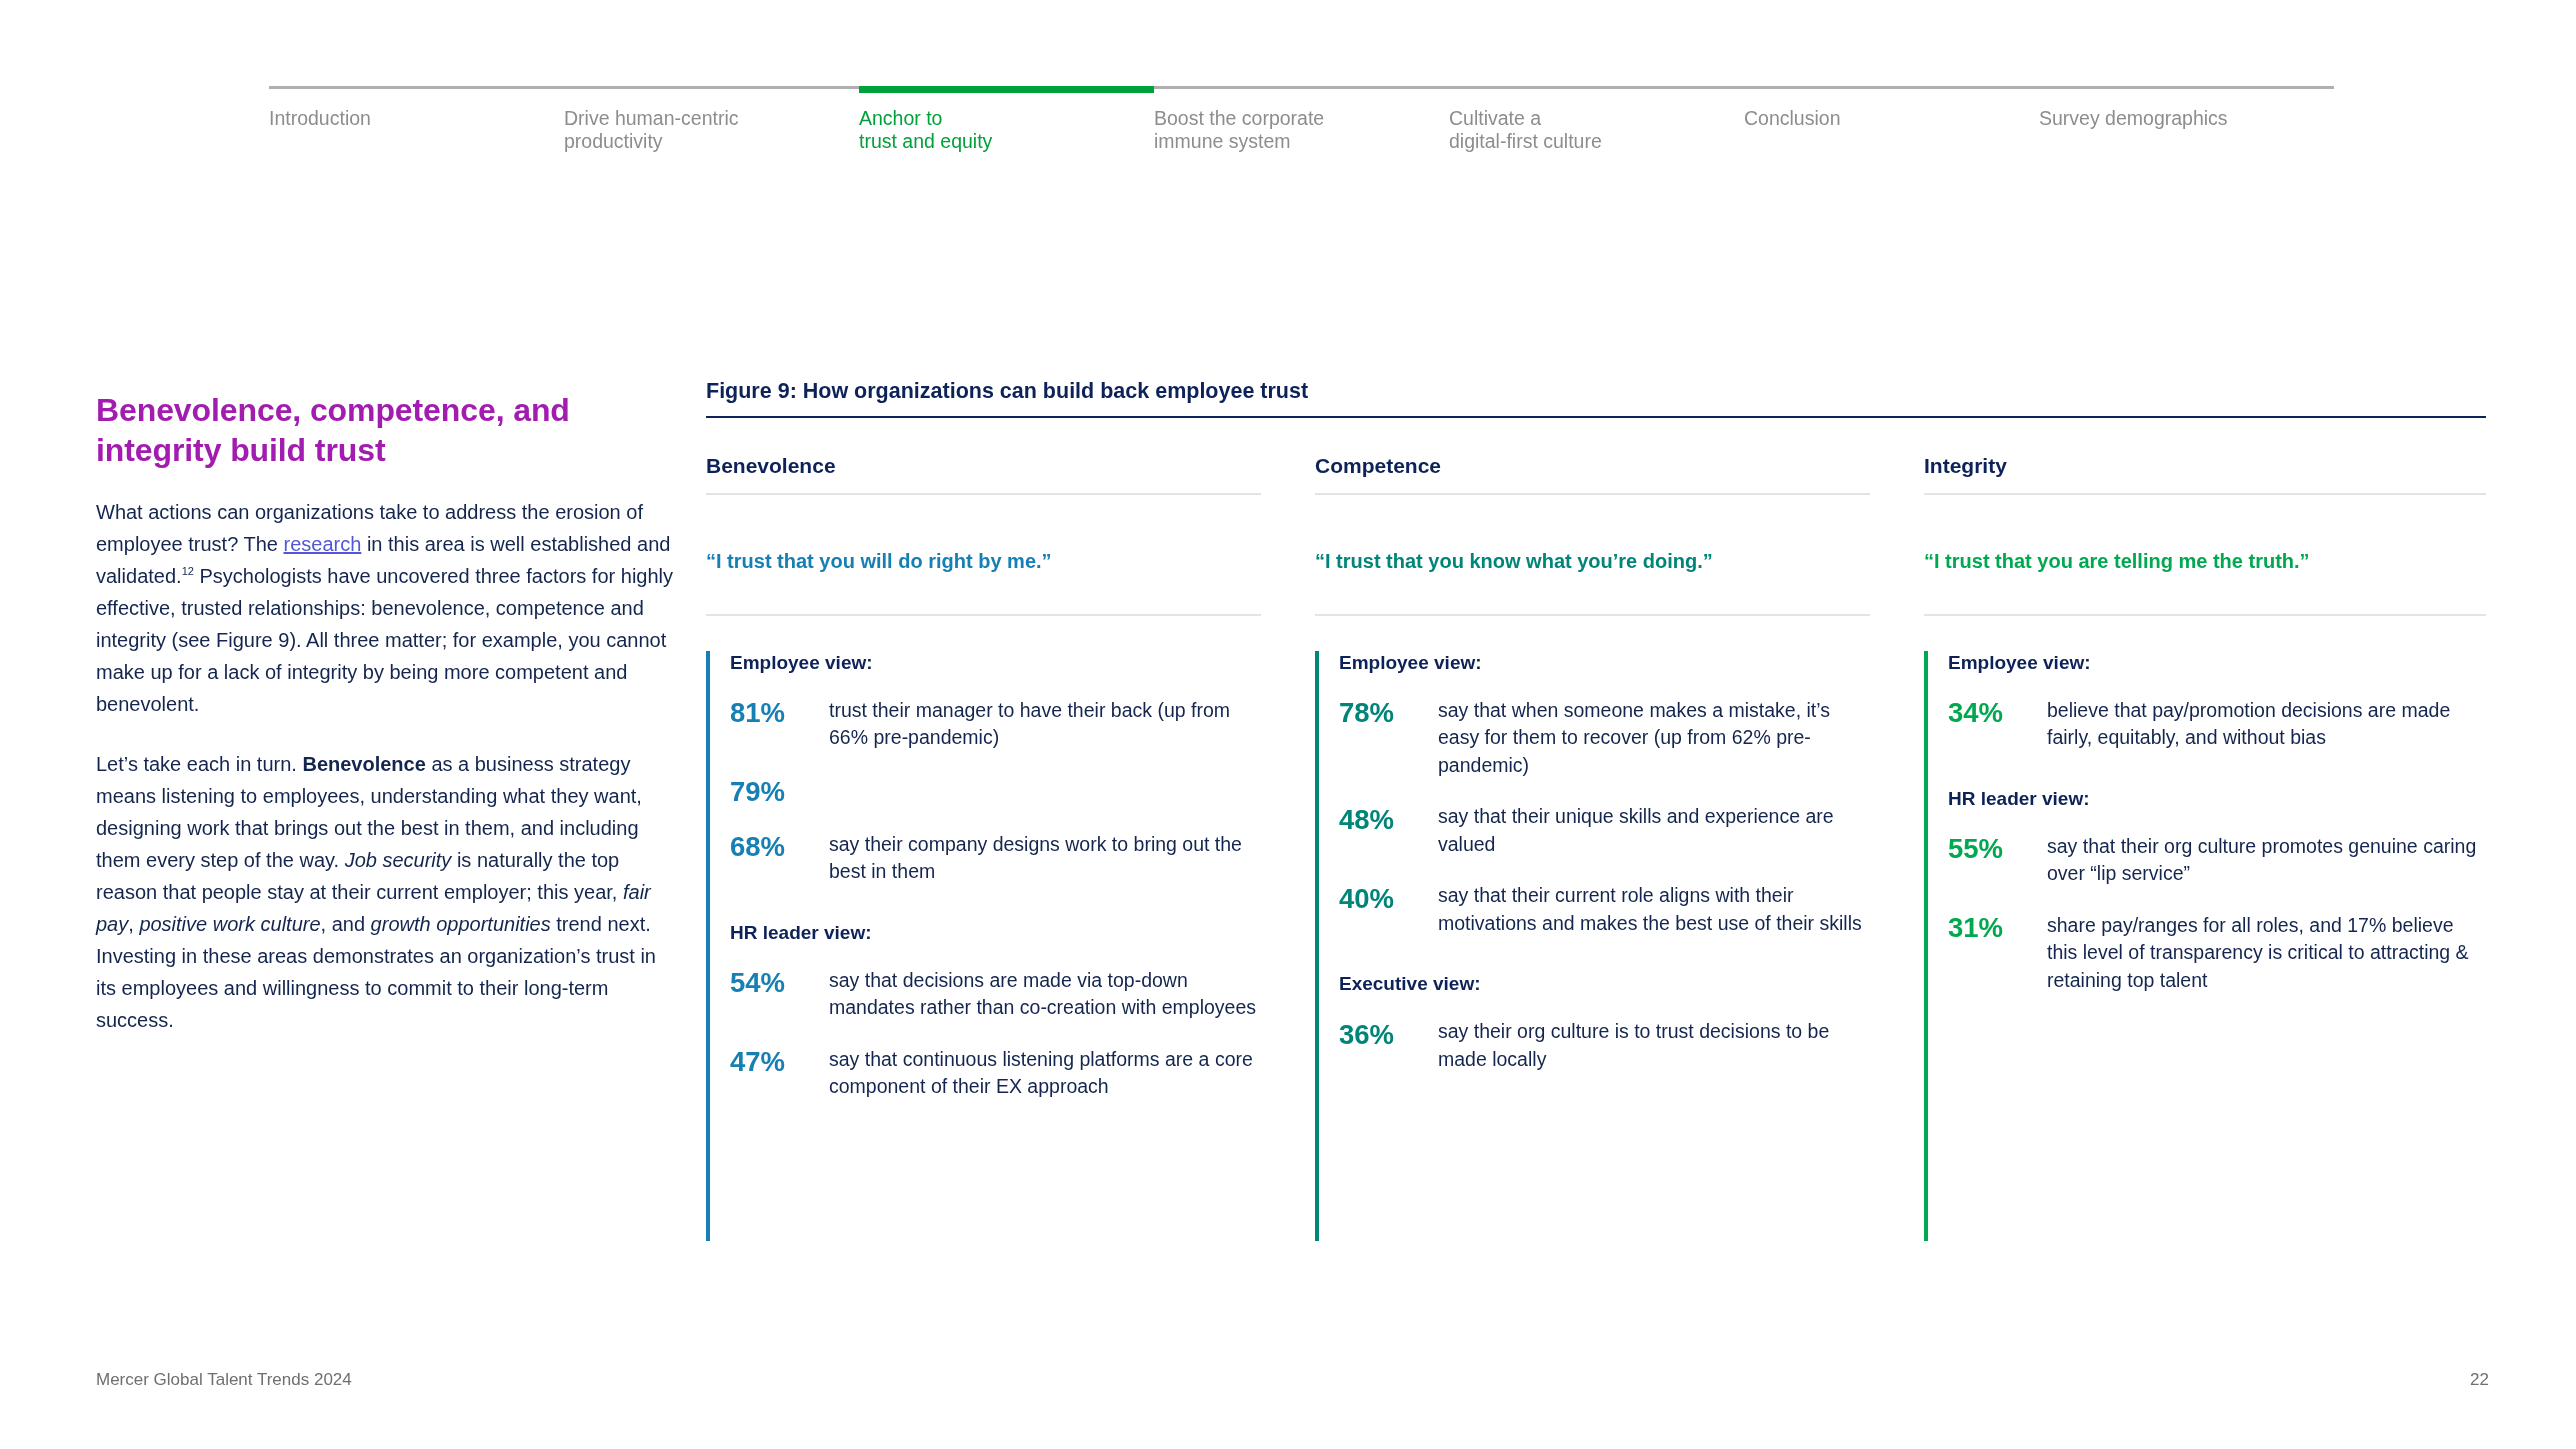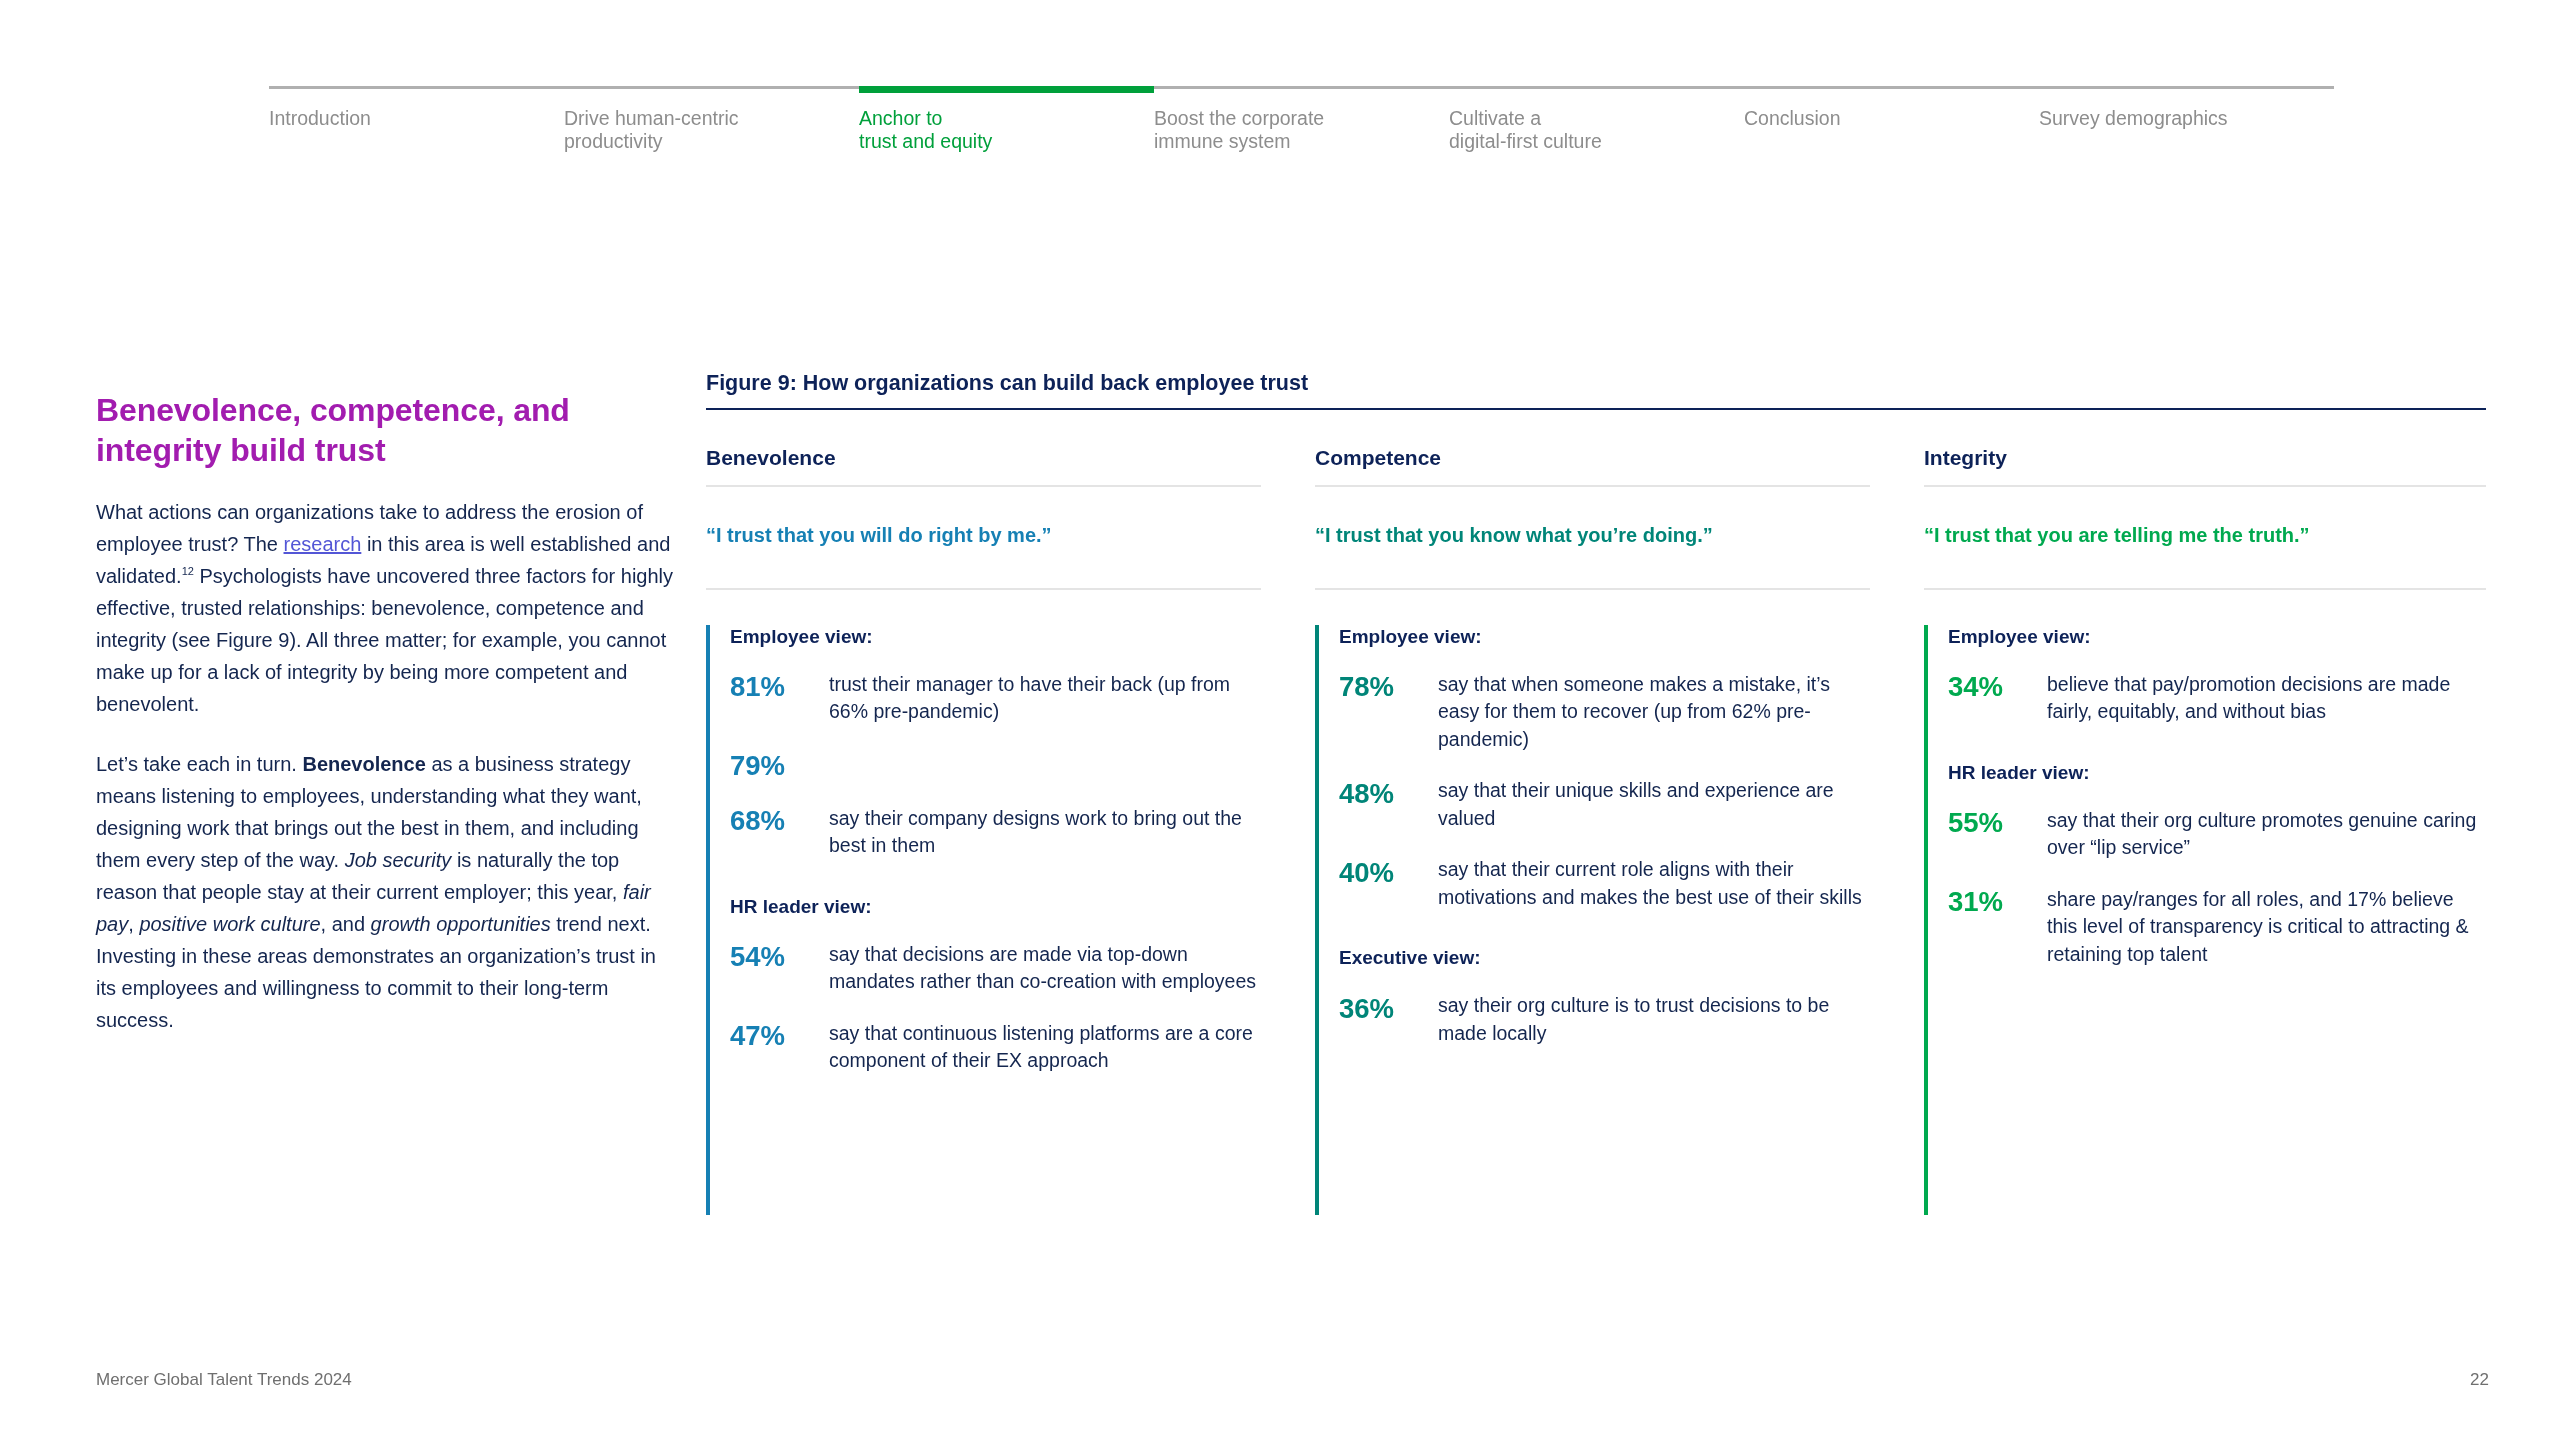--- a/index.html
+++ b/index.html
@@ -80,21 +80,21 @@
     text-decoration: underline;
   }
   .sup { font-size: 11px; vertical-align: super; line-height: 0; }
   .b { font-weight: 700; }
   .i { font-style: italic; }
 
   
   .figure {
     position: absolute;
     left: 706px;
-    top: 370px;
+    top: 378px;
     width: 1780px;
   }
   .figure-title {
     font-size: 21.5px;
     font-weight: 700;
     color: #0d2258;
     line-height: 27px;
     padding-bottom: 10.7px;
   }
   .figure-rule {
@@ -116,21 +116,21 @@
     font-weight: 700;
     color: #0d2258;
     line-height: 25.5px;
     padding-bottom: 14.8px;
     border-bottom: 2px solid #e4e4e4;
   }
   .col-quote {
     font-size: 20px;
     font-weight: 700;
     line-height: 27px;
-    padding-top: 35px;
+    padding-top: 53px;
     padding-bottom: 39px;
     border-bottom: 2px solid #e4e4e4;
     min-height: 103px;
   }
 
   .col-body {
     margin-top: 35px;
     padding-left: 20px;
     border-left: 4.7px solid #cccccc;
     min-height: 590px;

